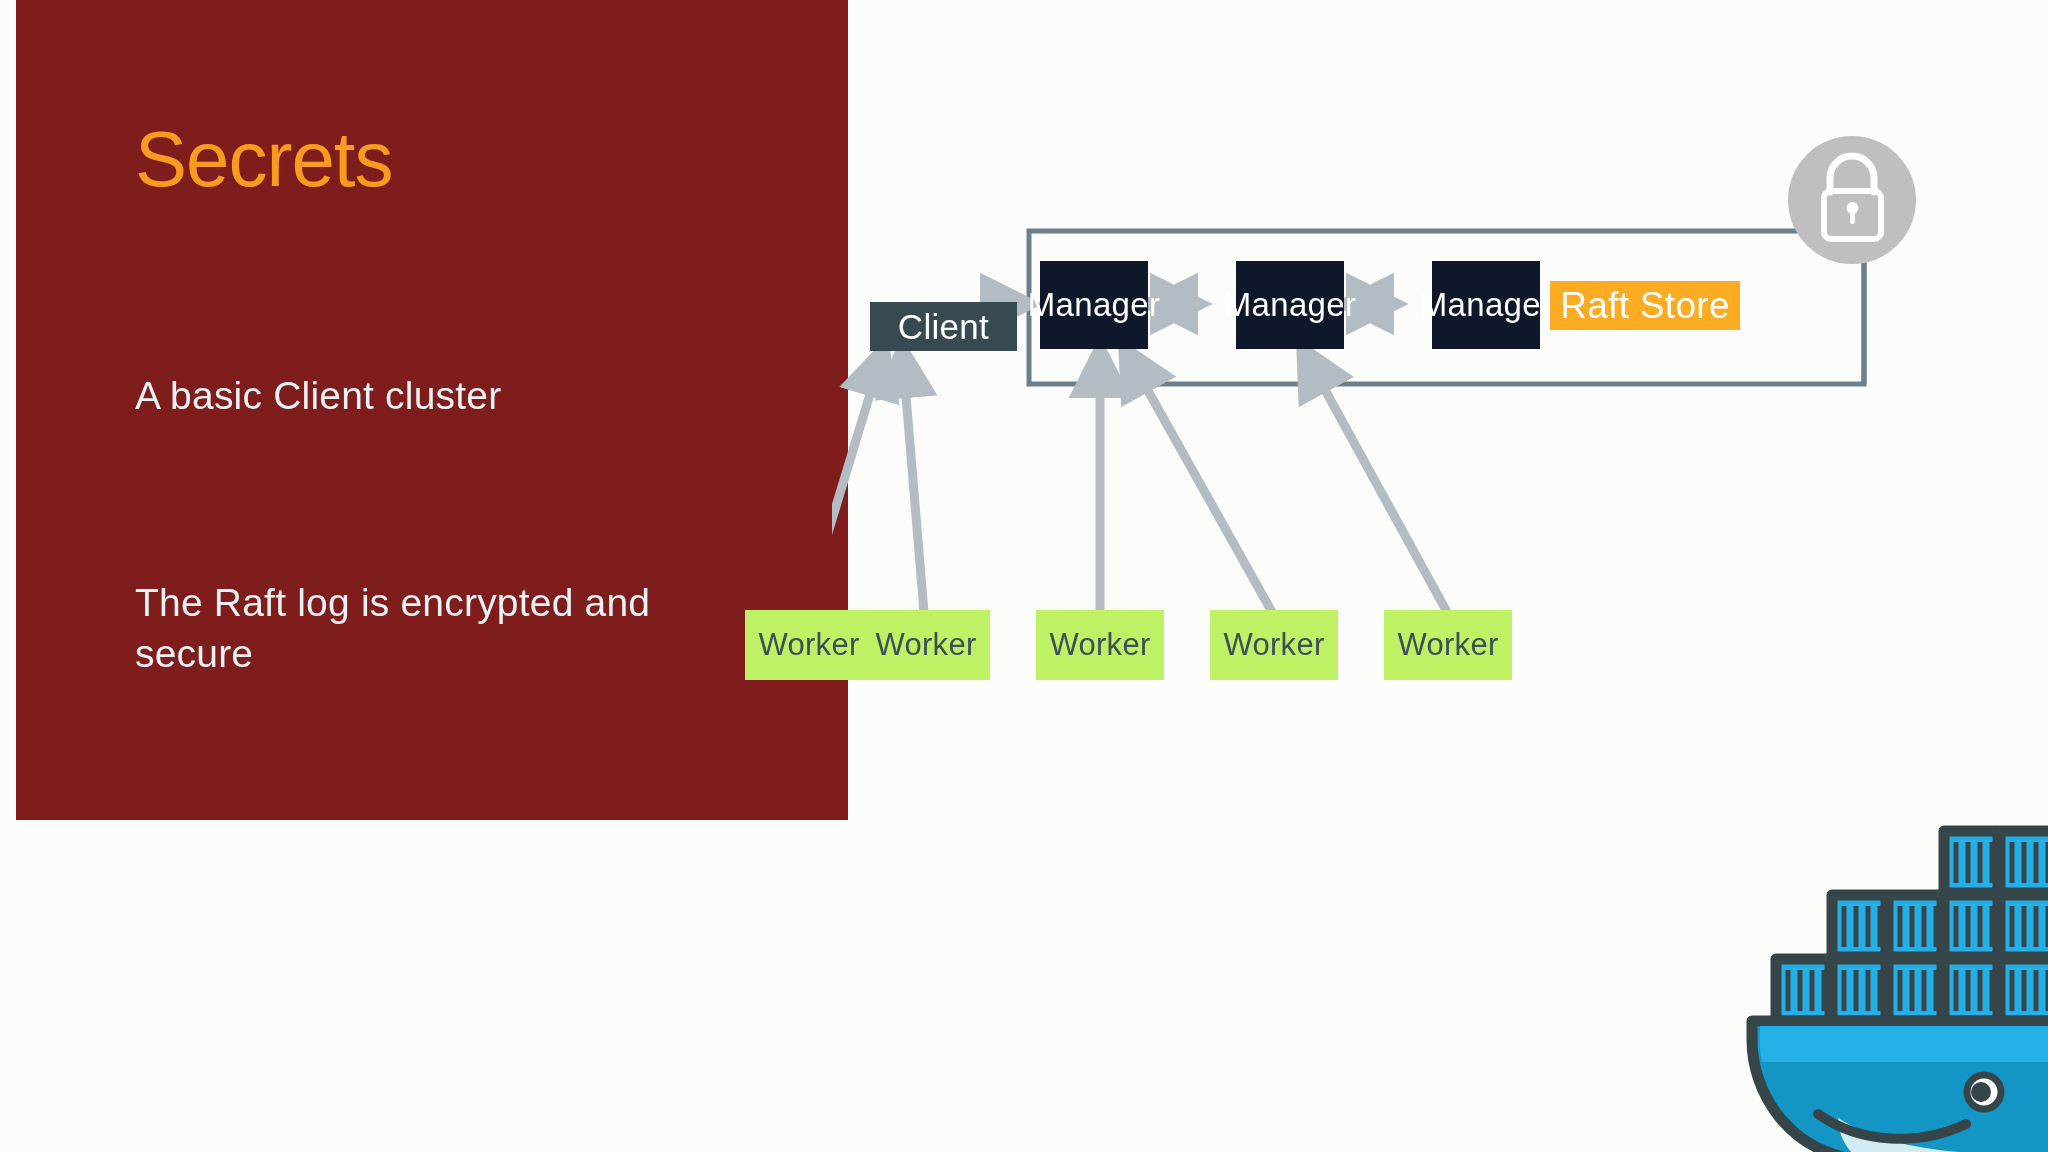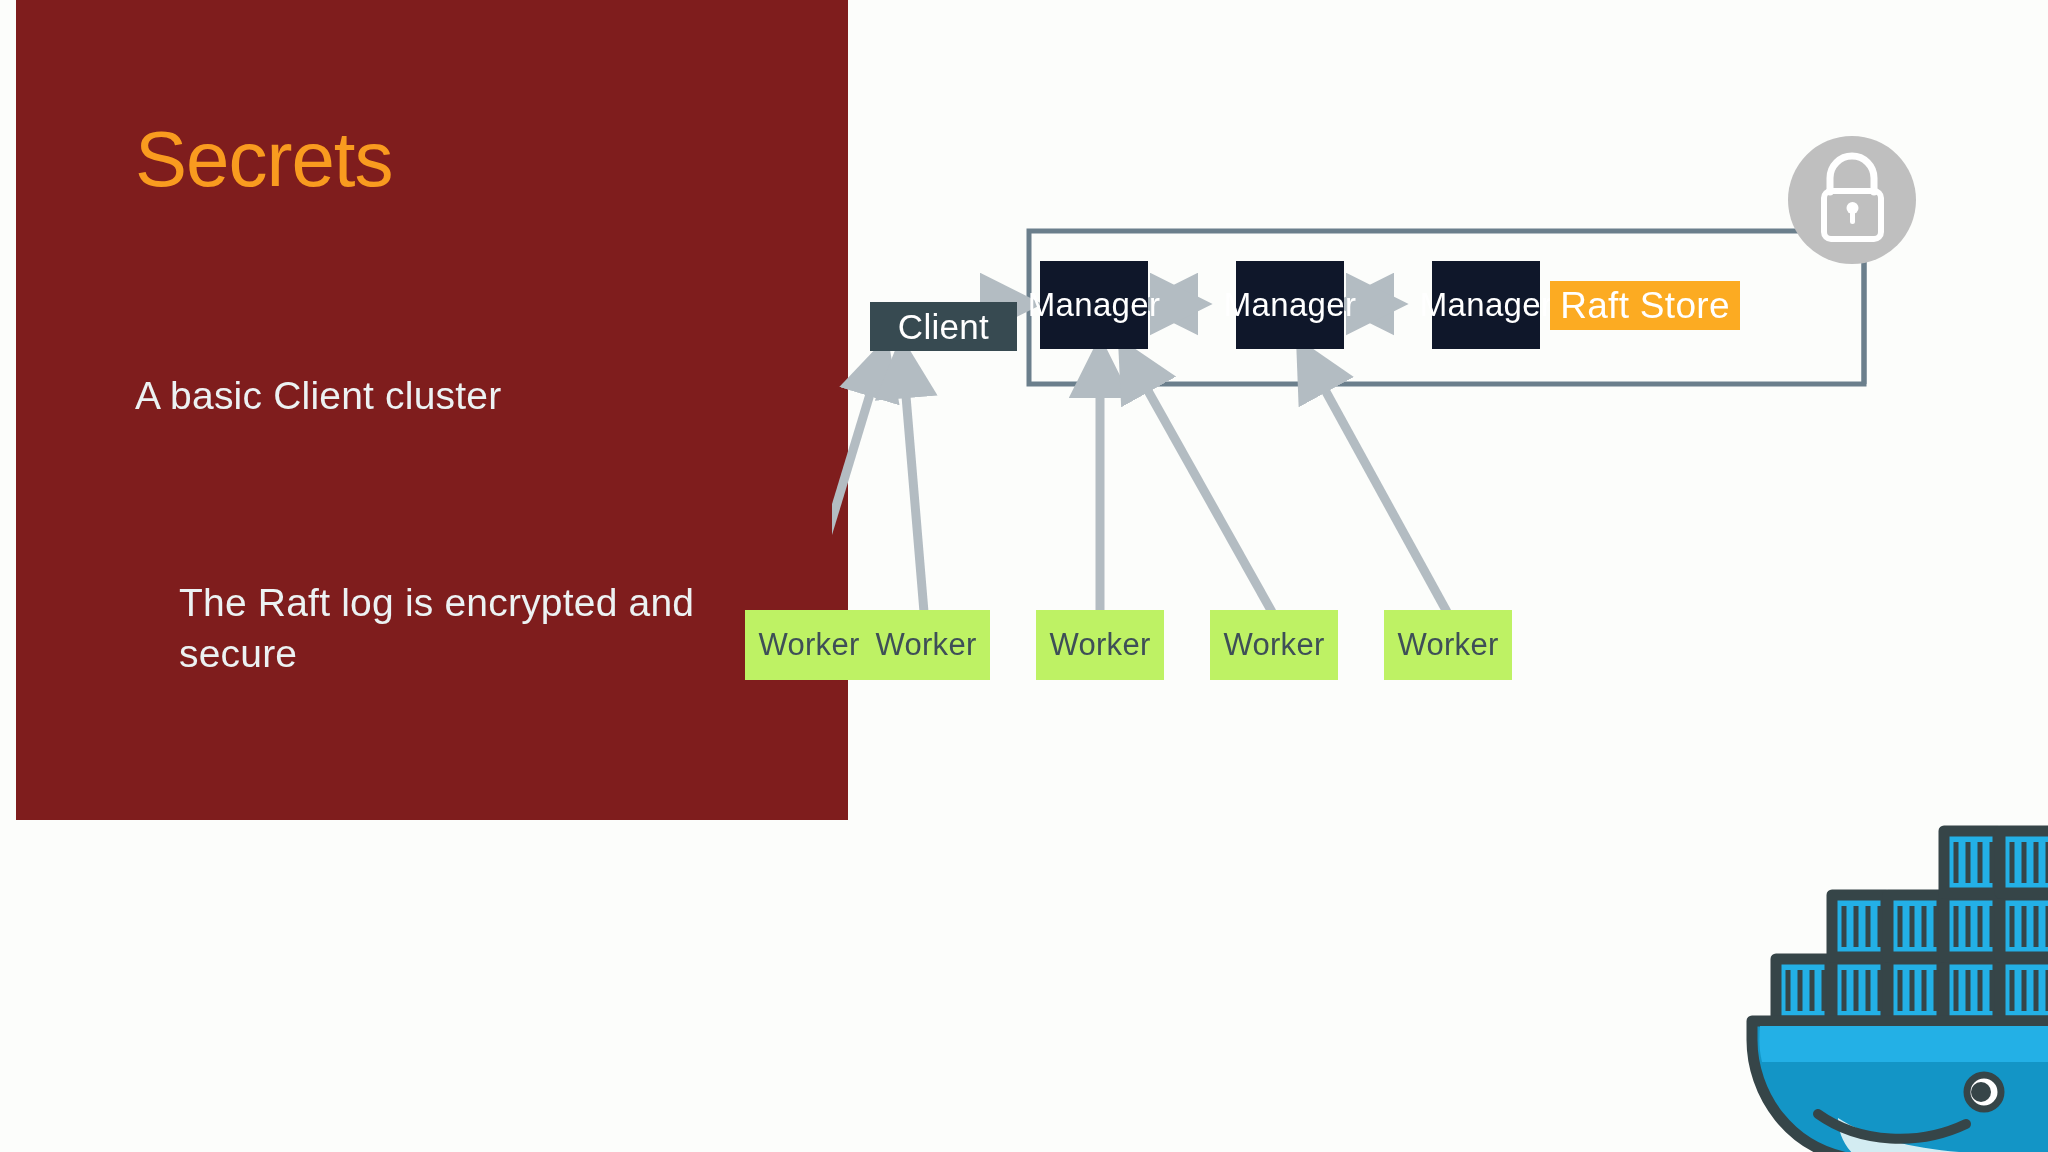--- a/index.html
+++ b/index.html
@@ -36,21 +36,21 @@
   .body-line {
     position:absolute;
     left:119px;
     color:#ecf2f3;
     font-size:39px;
     font-weight:300;
     line-height:1.30;
     letter-spacing:0.2px;
   }
   #body-line-1 { top:371px; width:640px; }
-  #body-line-2 { top:578px; width:620px;margin-left:44px; }
+  #body-line-2 { top:578px; width:620px; }
 
   
   #diagram {
     position:absolute;
     left:832px; top:0;
     width:1216px; height:1152px;
   }
   #diagram-svg { position:absolute; left:0; top:0; }
 
   .node-box {

